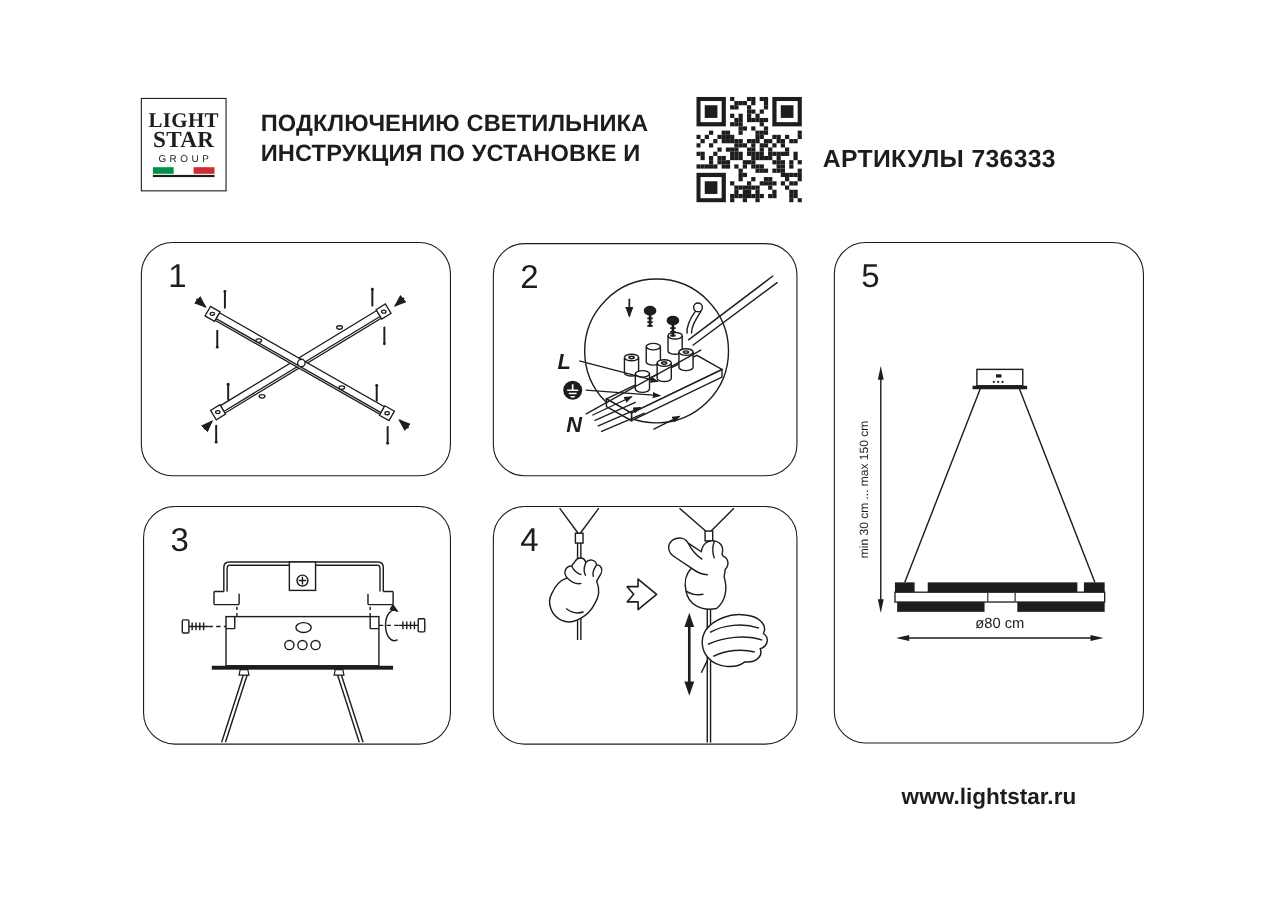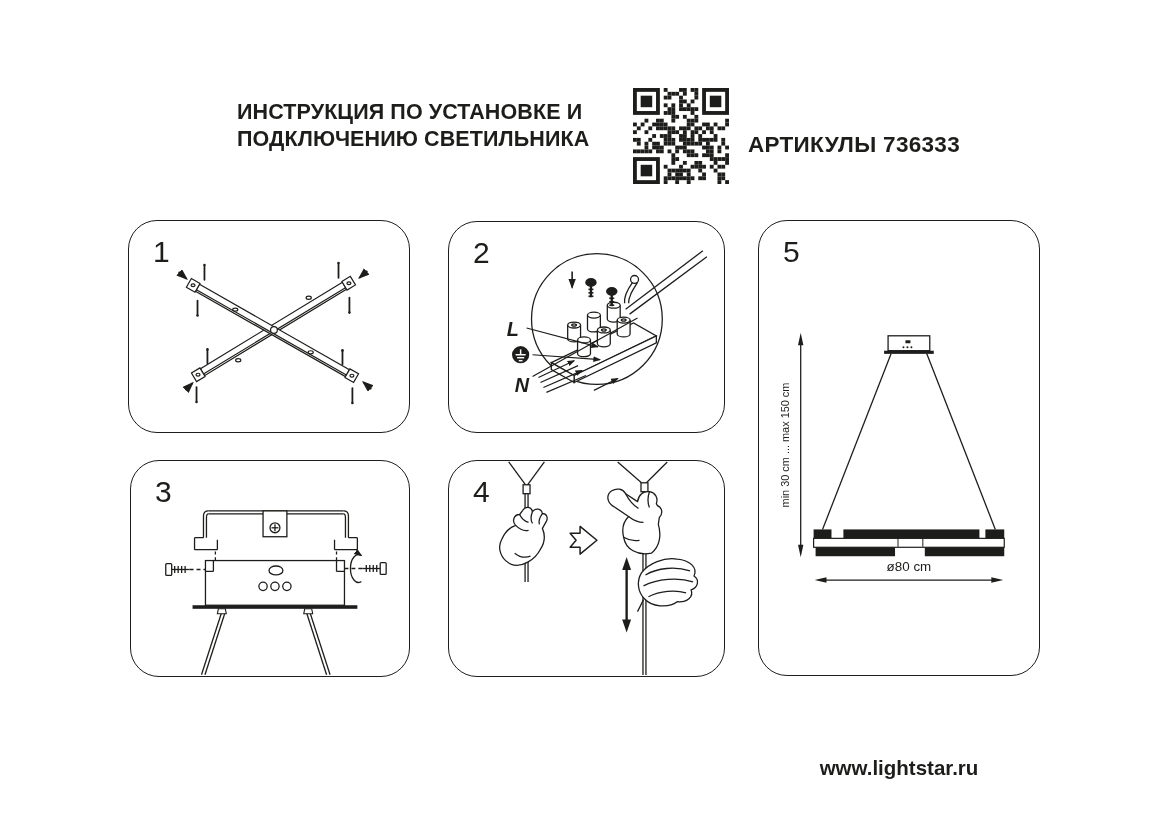--- a/index.html
+++ b/index.html
@@ -33,31 +33,43 @@
          background:#fff;box-sizing:border-box;}
   #p1{left:128px;top:220px;width:282px;height:213px;}
   #p2{left:448px;top:221px;width:277px;height:212px;}
   #p3{left:130px;top:460px;width:280px;height:217px;}
   #p4{left:448px;top:460px;width:277px;height:217px;}
   #p5{left:758px;top:220px;width:282px;height:456px;}
   .step-num{position:absolute;left:24px;top:16px;font-size:30px;line-height:30px;}
   .ill{position:absolute;left:0;top:0;width:100%;height:100%;}
 
   .site{position:absolute;left:758px;top:713px;width:282px;text-align:center;
-        font-size:20.5px;font-weight:bold;margin-top:43px;}
+        font-size:20.5px;font-weight:bold;}
 </style>
 </head>
 <body>
 
 <div class="page">
 
+  <div class="logo">
+    <div class="w1">LIGHT</div>
+    <div class="w2">STAR</div>
+    <div class="w3">GROUP</div>
+    <div class="flag">
+      <div class="stripes">
+        <span style="background:#009246"></span>
+          <span style="background:#ffffff"></span>
+          <span style="background:#ce2b37"></span>
+      </div>
+    </div>
+  </div>
 
   <div class="title">
+    <div>ПОДКЛЮЧЕНИЮ СВЕТИЛЬНИКА</div>
     <div>ИНСТРУКЦИЯ ПО УСТАНОВКЕ И</div>
-    <div>ПОДКЛЮЧЕНИЮ СВЕТИЛЬНИКА</div>
   </div>
 
   <div class="qr"><svg width="96" height="96" viewBox="0 0 96 96" fill="#1d1d1b">
         <rect x="30.72" y="0.00" width="3.84" height="3.84"></rect>
         <rect x="46.08" y="0.00" width="3.84" height="3.84"></rect>
         <rect x="49.92" y="0.00" width="3.84" height="3.84"></rect>
         <rect x="57.60" y="0.00" width="3.84" height="3.84"></rect>
         <rect x="61.44" y="0.00" width="3.84" height="3.84"></rect>
         <rect x="34.56" y="3.84" width="3.84" height="3.84"></rect>
         <rect x="38.40" y="3.84" width="3.84" height="3.84"></rect>

